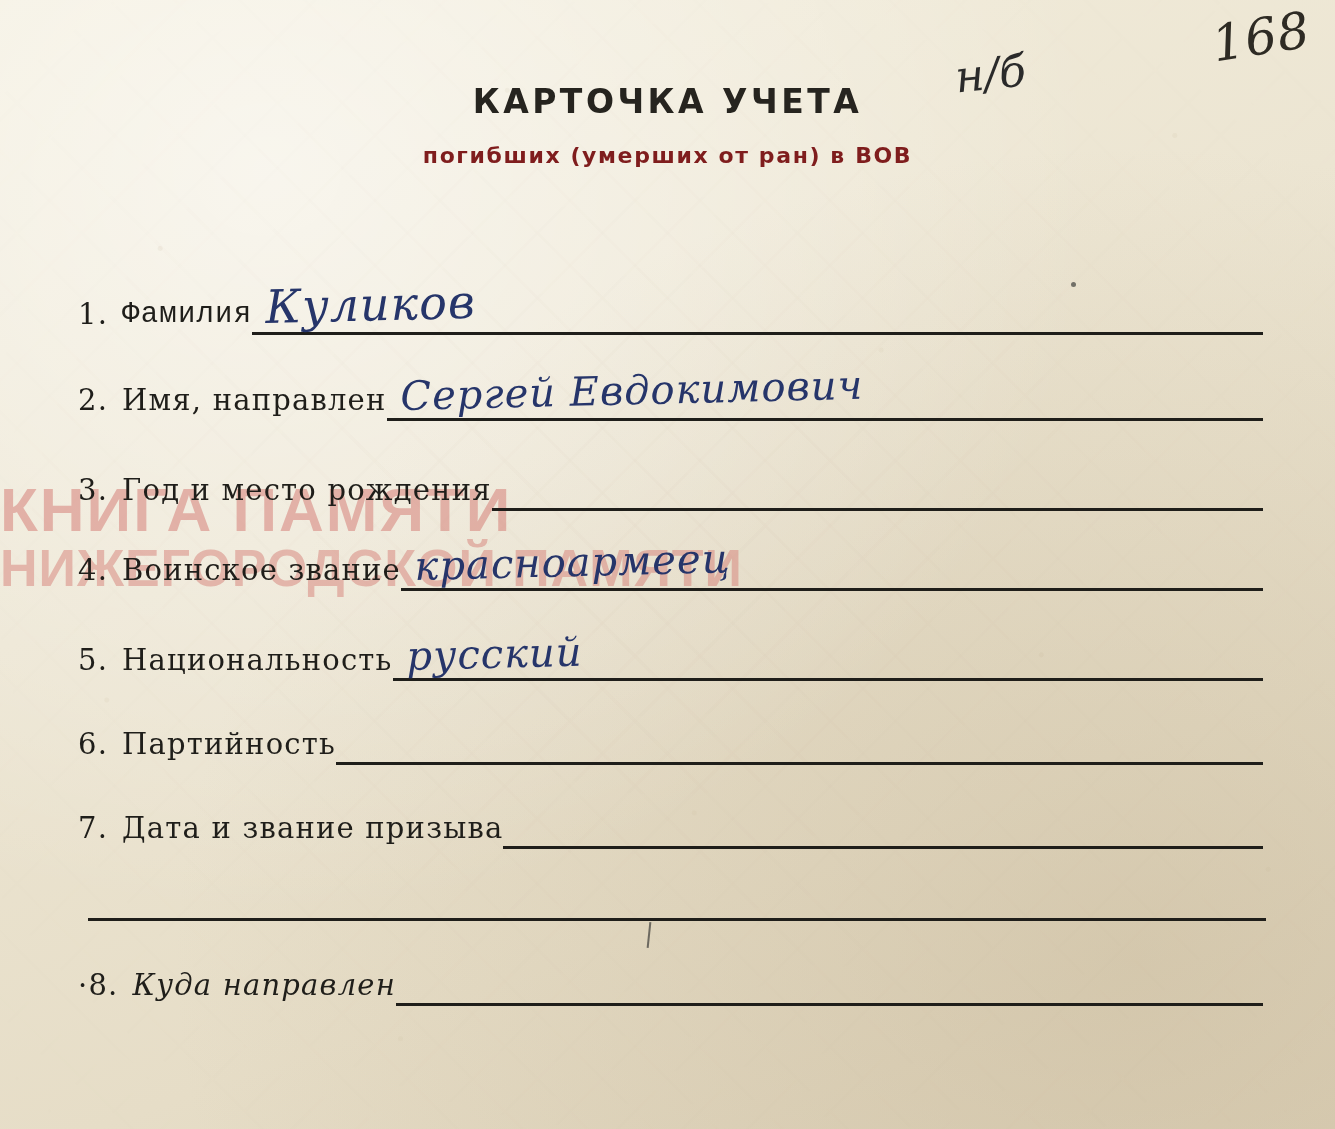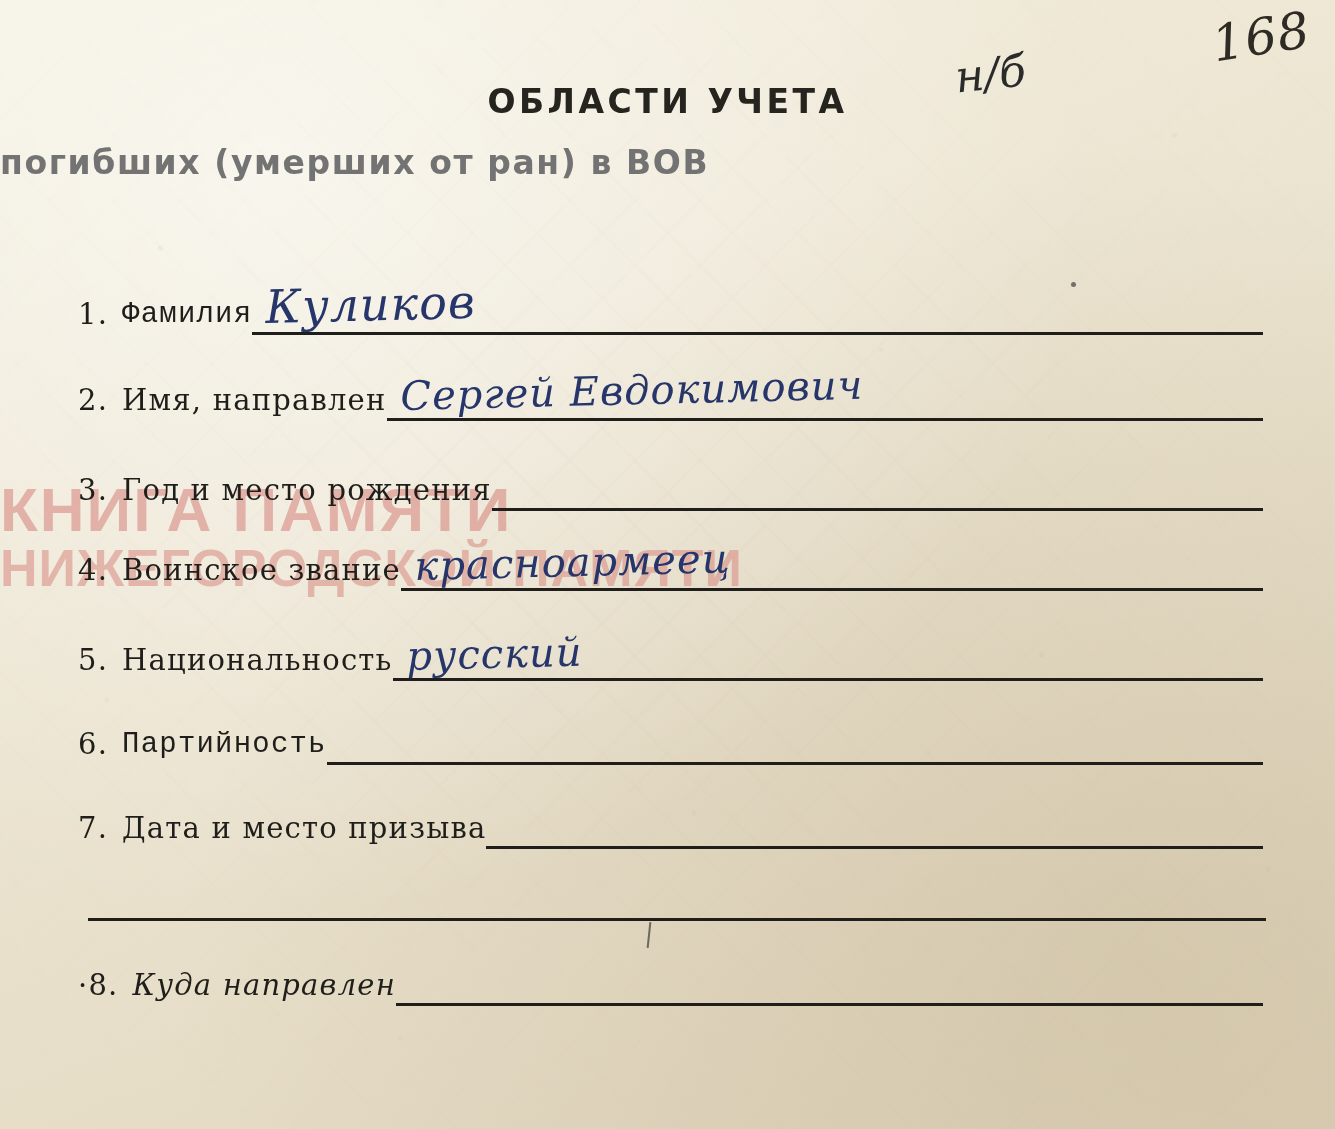--- a/index.html
+++ b/index.html
@@ -89,26 +89,26 @@
     font-weight: bold;
     font-size: 33px;
     letter-spacing: 3.5px;
     color: #26241f;
   }
   .doc-subtitle {
     position: absolute;
     left: 0;
     right: 0;
     top: 143px;
-    text-align: left;
+    text-align: center;
     font-family: "DejaVu Sans", sans-serif;
     font-weight: bold;
-    font-size: 33px;
+    font-size: 22px;
     letter-spacing: 1.6px;
-    color: #737373;
+    color: #7f1d1d;
   }
   .annot-nb {
     position: absolute;
     left: 955px;
     top: 48px;
     font-size: 44px;
     transform: rotate(-6deg);
     color: #2a2a2a;
     font-family: "DejaVu Serif", serif;
     font-style: italic;
@@ -210,21 +210,21 @@
 
   <div class="paper-bg"></div>
   <div class="paper-ornament"></div>
   <div class="paper-speckle"></div>
 
   <div class="watermark">
     <div class="wm-line1">КНИГА ПАМЯТИ</div>
     <div class="wm-line2">НИЖЕГОРОДСКОЙ ПАМЯТИ</div>
   </div>
 
-  <div class="doc-title">ОБЛАСТИ УЧЕТА</div>
+  <div class="doc-title">КАРТОЧКА УЧЕТА</div>
   <div class="doc-subtitle">погибших (умерших от ран) в ВОВ</div>
 
   <div class="annot-nb">н/б</div>
   <div class="annot-page-number">168</div>
 
   <div class="stray-dot"></div>
 
   <div class="field-row" id="row1">
     <div class="field-label">1.</div>
     <div class="field-label" style="padding-left:14px;font-family:Liberation Mono, monospace;">Фамилия</div>
@@ -260,29 +260,29 @@
   <div class="field-row" id="row5">
     <div class="field-label">5.</div>
     <div class="field-label" style="padding-left:14px;margin-top:12px;">Национальность</div>
     <div class="field-line">
       <div class="field-value value-small">русский</div>
     </div>
   </div>
 
   <div class="field-row" id="row6">
     <div class="field-label">6.</div>
-    <div class="field-label" style="padding-left:14px;font-family:Liberation Mono, monospace;">Партийность</div>
+    <div class="field-label" style="padding-left:14px;">Партийность</div>
     <div class="field-line">
       <div class="field-value"></div>
     </div>
   </div>
 
   <div class="field-row" id="row7">
     <div class="field-label">7.</div>
-    <div class="field-label" style="padding-left:14px;">Дата и место призыва</div>
+    <div class="field-label" style="padding-left:14px;">Дата и звание призыва</div>
     <div class="field-line">
       <div class="field-value"></div>
     </div>
   </div>
 
   <div class="rule-extra"></div>
   <div class="stray-tick"></div>
 
   <div class="field-row" id="row9">
     <div class="field-label">·8.</div>

